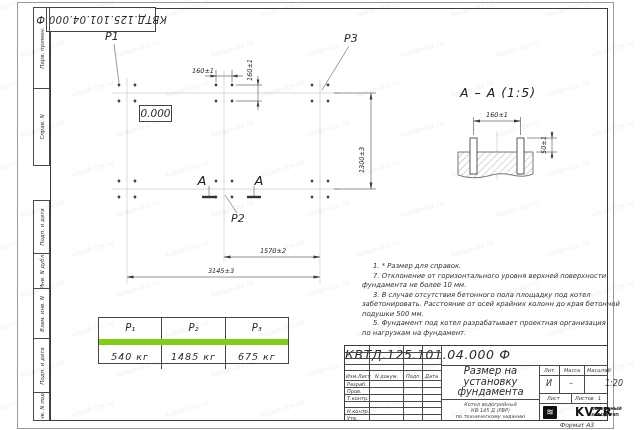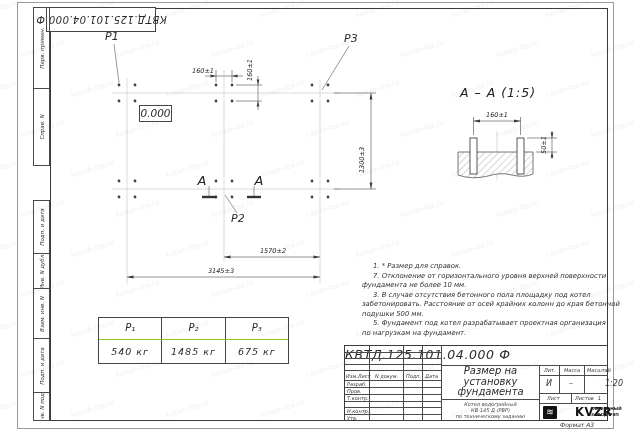--- a/index.html
+++ b/index.html
@@ -26,21 +26,21 @@
   .elev{left:139px;top:105px;width:31px;height:15px;border:1px solid #444;
         font-size:10.5px;font-style:italic;text-align:center;line-height:15px;}
   .axis-label{left:138px;top:123px;font-size:11px;font-style:italic;letter-spacing:.6px;white-space:nowrap;}
   
   #notes{left:362px;top:262px;width:250px;font-size:6.8px;font-style:italic;color:#2e2e2e;}
   #notes div{line-height:9.5px;white-space:nowrap;}
   #notes .ind{padding-left:11px;}
   
   #ptable{left:98px;top:317px;width:189px;height:45px;border:1.2px solid #444;}
   #ptable .row{display:flex;height:21px;}
-  #ptable .row2{display:flex;height:24px;border-top:1px solid #84cc16;justify-content:space-between;}
+  #ptable .row2{display:flex;height:24px;border-top:6px solid #84cc16;justify-content:space-between;}
   #ptable .c{flex:1;border-left:1px solid #444;text-align:center;font-style:italic;overflow:hidden;}
   #ptable .c:first-child{border-left:none;}
   #ptable .row .c{font-size:10px;line-height:20px;}
   #ptable .row2 .c{font-size:9.5px;line-height:23px;letter-spacing:1px;}
   
   #tblock{left:344px;top:345px;width:263px;height:75px;border-left:1.2px solid #3a3a3a;border-top:1.2px solid #3a3a3a;background:transparent;}
   .hl,.vl{position:absolute;background:#4a4a4a;}
   .tb-txt{position:absolute;font-size:5px;font-style:italic;color:#333;white-space:nowrap;}
   .desig{left:98px;top:1px;width:164px;height:17px;text-align:center;font-size:12.5px;
          font-style:italic;letter-spacing:.6px;line-height:17px;white-space:nowrap;}

